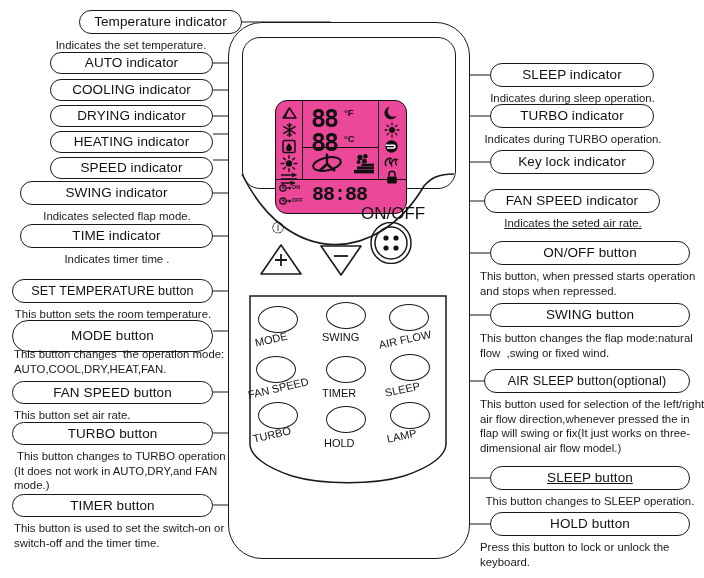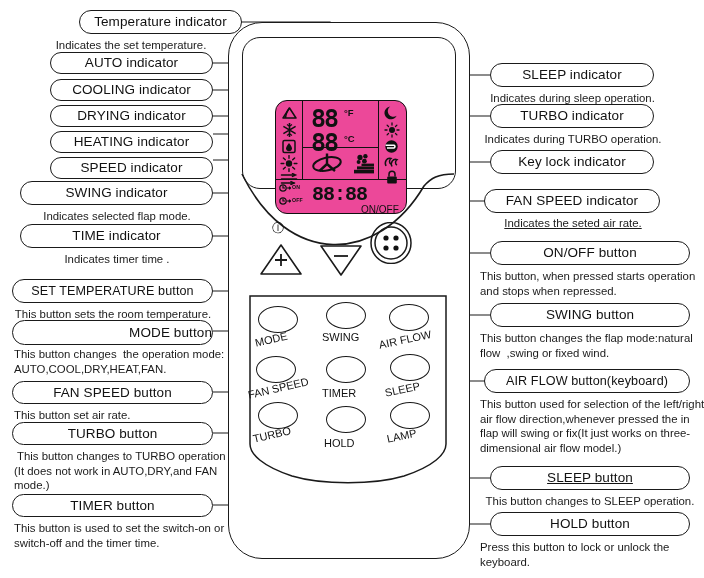--- a/index.html
+++ b/index.html
@@ -54,21 +54,21 @@
   #keypad{position:absolute;left:16px;top:272px;width:208px;height:192px;}
   .kp-frame{position:absolute;left:0;top:0;width:208px;height:192px;}
   .btn-oval{position:absolute;width:38px;height:25px;border:1.5px solid #1a1a1a;
             border-radius:50%;background:#fff;}
   .btn-lbl{position:absolute;font-size:11px;color:#111;white-space:nowrap;
            line-height:11px;}
 
   
   .tri{position:absolute;}
   #onoff-ring{position:absolute;left:142px;top:200px;width:42px;height:42px;}
-  .onoff-lbl{position:absolute;left:133px;top:182px;font-size:10px;color:#111;}
+  .onoff-lbl{position:absolute;left:133px;top:182px;font-size:17px;color:#111;}
   .sym-lbl{position:absolute;font-size:12px;}
 </style>
 </head>
 <body>
 
 <div id="root">
 
   <svg id="wires" viewBox="0 0 704 578" fill="none" stroke="#1a1a1a" stroke-width="1.2">
 
     <path d="M213 22 H330 V75"></path>
@@ -325,21 +325,21 @@
   <div class="pill" style="left:20px;top:224px;width:193px;height:24px;">
     <span>TIME indicator</span>
     </div>
   <div class="cap c" style="left:18px;top:252px;width:198px;">Indicates timer time .</div>
 
   <div class="pill sm" style="left:12px;top:279px;width:201px;height:24px;">
     <span>SET TEMPERATURE button</span>
     </div>
   <div class="cap c" style="left:10px;top:307px;width:206px;">This button sets the room temperature.</div>
 
-  <div class="pill" style="left:12px;top:320px;width:201px;height:25px;justify-content:flex-end;">
+  <div class="pill" style="left:12px;top:320px;width:201px;height:32px;">
     <span>MODE button</span>
     </div>
   <div class="cap" style="left:14px;top:347px;width:206px;">This button changes  the operation mode:
 AUTO,COOL,DRY,HEAT,FAN.</div>
 
   <div class="pill" style="left:12px;top:381px;width:201px;height:23px;">
     <span>FAN SPEED  button</span>
     </div>
   <div class="cap" style="left:14px;top:408px;width:206px;">This button set air rate.</div>
 
@@ -381,21 +381,21 @@
   <div class="cap" style="left:480px;top:269px;width:220px;">This button, when pressed starts operation
 and stops when repressed.</div>
 
   <div class="pill" style="left:490px;top:303px;width:200px;height:24px;">
     <span>SWING button</span>
     </div>
   <div class="cap" style="left:480px;top:331px;width:222px;">This button changes the flap mode:natural
 flow  ,swing or fixed wind.</div>
 
   <div class="pill sm" style="left:484px;top:369px;width:206px;height:24px;">
-    <span>AIR FLOW  button(keyboard)</span>
+    <span>AIR SLEEP  button(optional)</span>
     </div>
   <div class="cap" style="left:480px;top:397px;width:224px;">This button used for selection of the left/right
 air flow direction,whenever pressed the in
 flap will swing or fix(It just works on three-
 dimensional air flow model.)</div>
 
   <div class="pill" style="left:490px;top:466px;width:200px;height:24px;text-decoration:underline;">
     <span>SLEEP button</span>
     </div>
   <div class="cap c" style="left:480px;top:494px;width:220px;">This button changes to SLEEP operation.</div>

